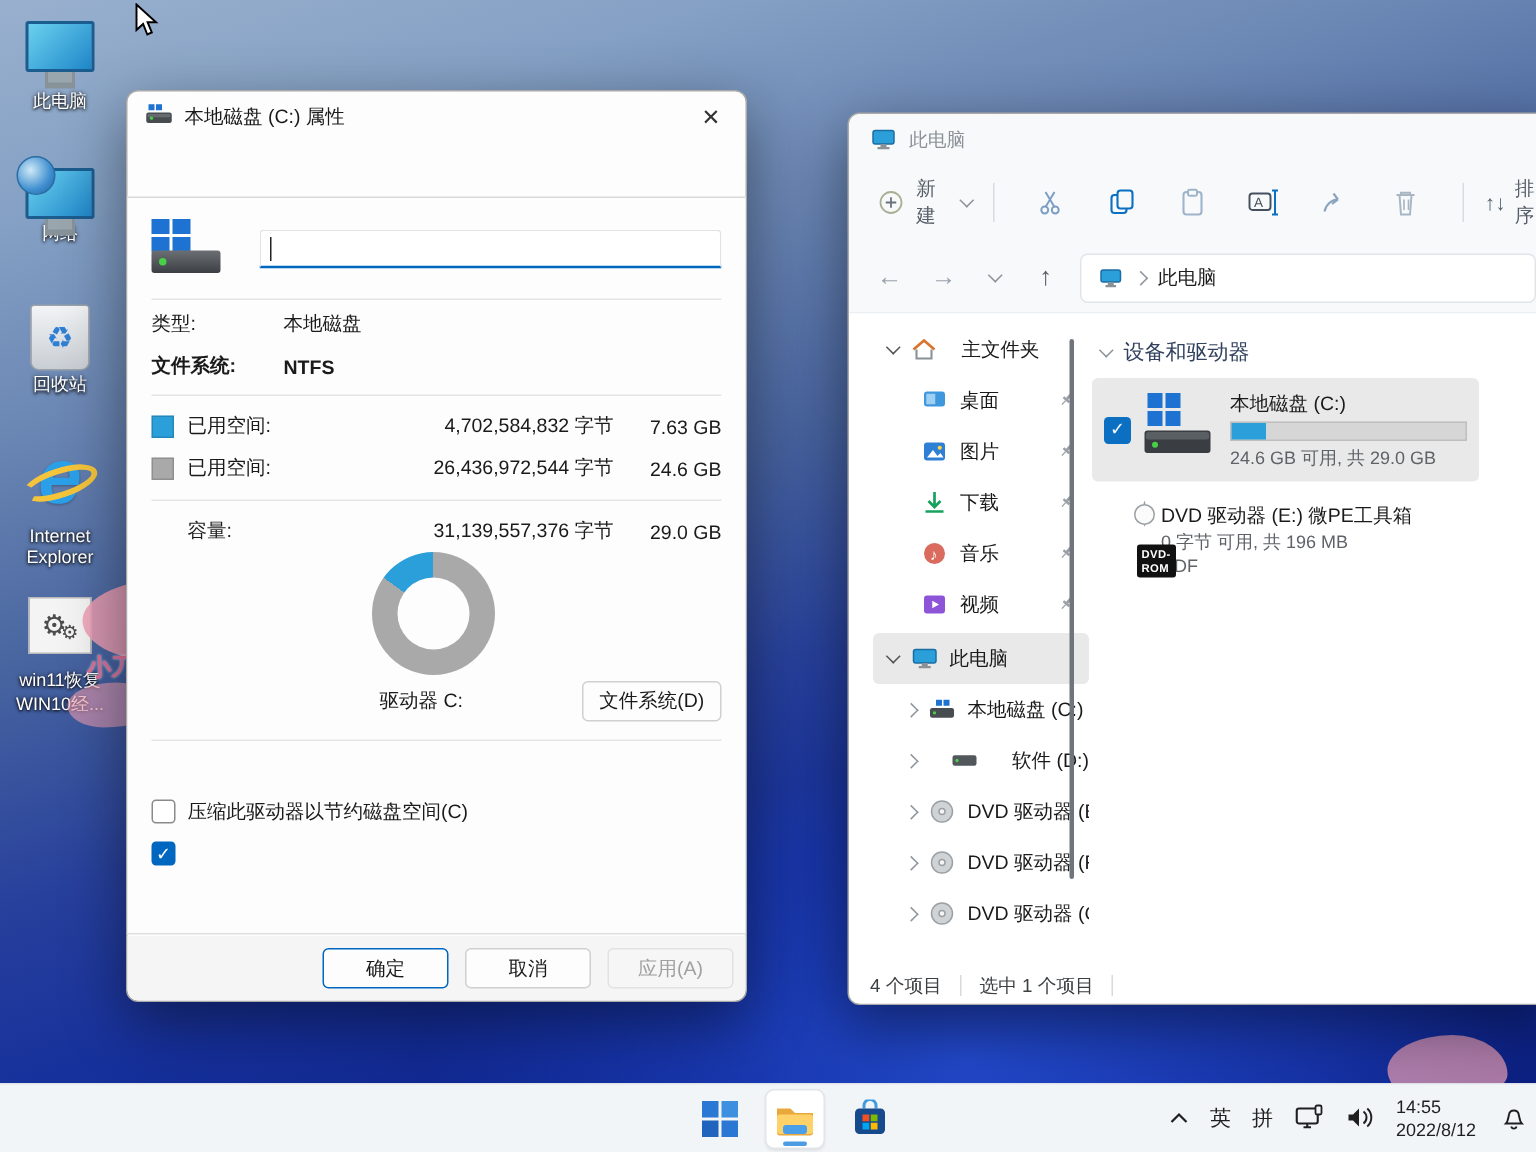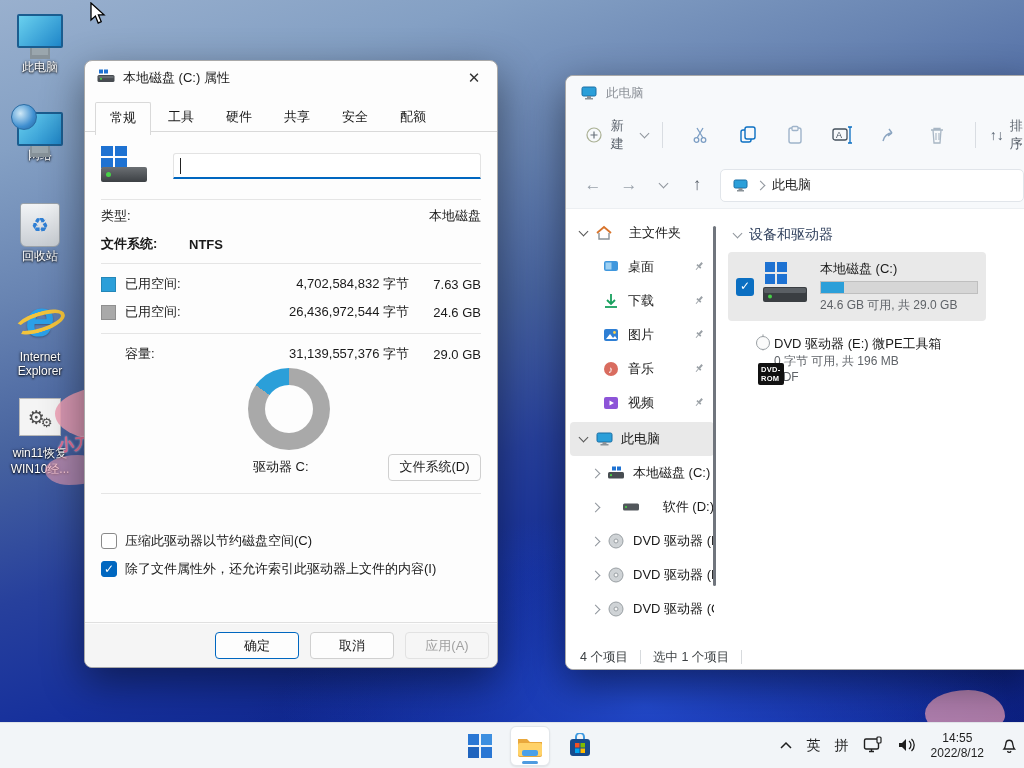--- a/index.html
+++ b/index.html
@@ -71,21 +71,21 @@
   
   .exp { left:565px; top:75px; width:470px; height:595px; z-index:20; background:#fff; }
   .exp-top { position:absolute; left:0; top:0; right:0; height:133px; background:#f7f9fb; border-radius:8px 8px 0 0; border-bottom:1px solid #eceff2; }
   .exp-tab { position:absolute; left:14px; top:8px; display:flex; align-items:center; gap:8px; color:#8b9097; font-size:12.5px; }
   .toolbar { position:absolute; left:0; top:32px; right:0; height:53px; display:flex; align-items:center; }
   .tbtn { display:flex; align-items:center; gap:6px; color:#565e68; font-size:13px; }
   .tsep { width:1px; height:26px; background:#d9dde2; margin:0 14px; }
   .ticon { width:22px; height:22px; display:flex; align-items:center; justify-content:center; }
   .addr-row { position:absolute; left:0; top:85px; right:0; height:48px; display:flex; align-items:center; color:#5a6069; }
   .addr-box { height:33px; background:#fff; border:1px solid #e1e5ea; border-radius:5px; flex:1; margin-right:10px; display:flex; align-items:center; padding:0 10px; gap:8px; font-size:13px; color:#1f1f1f; }
-  .navpane { position:absolute; left:4px; top:140px; width:144px; bottom:24px; overflow:hidden; font-size:13px; }
+  .navpane { position:absolute; left:16px; top:140px; width:144px; bottom:24px; overflow:hidden; font-size:13px; }
   .nrow { position:relative; height:34px; display:flex; align-items:center; border-radius:4px; padding-left:10px; gap:8px; white-space:nowrap; }
   .nrow.sel { background:#e9e9e9; }
   .nrow .pin { position:absolute; right:10px; }
   .chev { width:7px; height:7px; border-right:1.4px solid #555; border-bottom:1.4px solid #555; flex:none; }
   .chev.down { transform:rotate(45deg); margin-top:-3px; }
   .chev.right { transform:rotate(-45deg); }
   .chev.dim { border-color:#8f959c; }
   .nico { width:18px; height:18px; flex:none; display:flex; align-items:center; justify-content:center; }
   .scrollbar { position:absolute; left:147px; top:150px; width:3px; height:360px; background:#70757d; border-radius:2px; }
   .content { position:absolute; left:158px; top:140px; right:0; bottom:24px; overflow:hidden; }
@@ -102,21 +102,21 @@
   .statusbar { position:absolute; left:0; bottom:0; right:0; height:24px; display:flex; align-items:center; gap:12px; padding-left:14px; font-size:12.5px; color:#3c4043; background:#fff; border-radius:0 0 8px 8px; }
   .statusbar .sdiv { width:1px; height:14px; background:#d7dadd; }
 
   
   .taskbar { position:absolute; left:0; right:0; bottom:0; height:46px; background:#f2f5f8; border-top:1px solid #dfe3e8; z-index:50; }
   .tb-center { position:absolute; left:50%; top:0; transform:translateX(-52px); height:46px; display:flex; align-items:center; gap:10px; }
   .tb-slot { width:40px; height:40px; border-radius:6px; display:flex; align-items:center; justify-content:center; position:relative; }
   .tb-slot.active { background:#fff; border:1px solid #e2e6ea; box-shadow:0 1px 2px rgba(0,0,0,.08); }
   .tb-slot.active::after { content:""; position:absolute; bottom:1px; left:50%; transform:translateX(-50%); width:16px; height:3px; border-radius:2px; background:#4d9be0; }
   .tray { position:absolute; right:6px; top:0; height:46px; display:flex; align-items:center; gap:14px; color:#1f1f1f; font-size:14px; }
-  .clock { text-align:center; font-size:12px; line-height:15px; }
+  .clock { text-align:left; font-size:12px; line-height:15px; }
 
   .cursor { position:absolute; left:88px; top:2px; z-index:99; }
 </style>
 </head>
 <body>
 
 <div class="desktop">
 
   <div class="dicon" style="left:2px;top:14px;">
     <div class="monitor-lg"></div>
@@ -273,43 +273,43 @@
         <span class="pin"><svg width="10" height="11">
               <g transform="rotate(42 5 5)" fill="#9aa0a6">
                 <rect x="4.2" y="0.5" width="2" height="4.5"></rect>
                 <rect x="2.6" y="4.6" width="5.2" height="1.6"></rect>
                 <rect x="4.8" y="6.2" width="0.9" height="3.6"></rect>
               </g>
             </svg></span>
       </div>
       <div class="nrow" style="padding-left:32px;">
         <span class="nico">
-            <svg width="16" height="16">
-              <path d="M8 1 v9 M4 7 l4 4 4-4" stroke="#18a05e" stroke-width="1.8" fill="none"></path>
-              <path d="M2 14 h12" stroke="#18a05e" stroke-width="1.8"></path>
-            </svg>
-          </span>
-        <span>下载</span>
+            <svg width="16" height="14">
+              <rect x="1" y="1" width="14" height="12" rx="2" fill="#2f7fd4"></rect>
+              <path d="M3 11 l4-5 3 4 2-2 2 3 z" fill="#fff"></path>
+              <circle cx="11.5" cy="4.5" r="1.4" fill="#ffd34d"></circle>
+            </svg>
+          </span>
+        <span>图片</span>
         <span class="pin"><svg width="10" height="11">
               <g transform="rotate(42 5 5)" fill="#9aa0a6">
                 <rect x="4.2" y="0.5" width="2" height="4.5"></rect>
                 <rect x="2.6" y="4.6" width="5.2" height="1.6"></rect>
                 <rect x="4.8" y="6.2" width="0.9" height="3.6"></rect>
               </g>
             </svg></span>
       </div>
       <div class="nrow" style="padding-left:32px;">
         <span class="nico">
-            <svg width="16" height="14">
-              <rect x="1" y="1" width="14" height="12" rx="2" fill="#2f7fd4"></rect>
-              <path d="M3 11 l4-5 3 4 2-2 2 3 z" fill="#fff"></path>
-              <circle cx="11.5" cy="4.5" r="1.4" fill="#ffd34d"></circle>
-            </svg>
-          </span>
-        <span>图片</span>
+            <svg width="16" height="16">
+              <path d="M8 1 v9 M4 7 l4 4 4-4" stroke="#18a05e" stroke-width="1.8" fill="none"></path>
+              <path d="M2 14 h12" stroke="#18a05e" stroke-width="1.8"></path>
+            </svg>
+          </span>
+        <span>下载</span>
         <span class="pin"><svg width="10" height="11">
               <g transform="rotate(42 5 5)" fill="#9aa0a6">
                 <rect x="4.2" y="0.5" width="2" height="4.5"></rect>
                 <rect x="2.6" y="4.6" width="5.2" height="1.6"></rect>
                 <rect x="4.8" y="6.2" width="0.9" height="3.6"></rect>
               </g>
             </svg></span>
       </div>
       <div class="nrow" style="padding-left:32px;">
         <span class="nico">
@@ -467,28 +467,20 @@
             <rect x="7" y="0.5" width="4" height="4" fill="#1e72d2"></rect>
             <rect x="0.5" y="6" width="17" height="7" rx="1.5" fill="#474c51"></rect>
             <rect x="1.5" y="7" width="15" height="2.2" fill="#666b70"></rect>
             <circle cx="4" cy="9.8" r="1.1" fill="#47d147"></circle>
           </svg>
       </span>
       <span>本地磁盘 (C:) 属性</span>
     </div>
     <div class="dlg-close">✕</div>
 
-    <div class="tabs">
-      <div class="tab active">常规</div>
-      <div class="tab">工具</div>
-      <div class="tab">硬件</div>
-      <div class="tab">共享</div>
-      <div class="tab">安全</div>
-      <div class="tab">配额</div>
-    </div>
 
     <div class="dlg-page"></div>
 
     <div class="frow" style="top:84px;height:42px;">
       <span class="drv-ico">
         <span class="winlogo" style="left:0;top:0;width:26px;height:22px;">
             <i></i>
             <i></i>
             <i></i>
             <i></i>
@@ -496,21 +488,21 @@
         <span class="drv-bar"></span>
       </span>
       <div class="label-input">
         <span class="caret"></span>
         <span></span>
       </div>
     </div>
 
     <div class="hline" style="top:138px;"></div>
 
-    <div class="frow" style="top:142px;height:26px;justify-content:space-between;">
+    <div class="frow" style="top:142px;height:26px;">
       <span class="flabel">类型:</span>
       <span>本地磁盘</span>
     </div>
     <div class="frow" style="top:170px;height:26px;font-weight:bold;">
       <span class="flabel">文件系统:</span>
       <span>NTFS</span>
     </div>
 
     <div class="hline" style="top:202px;"></div>
 
@@ -546,21 +538,20 @@
     </div>
 
     <div class="hline" style="top:432px;"></div>
 
     <div class="frow" style="top:468px;height:24px;">
       <span class="chk"></span>
       <span>压缩此驱动器以节约磁盘空间(C)</span>
     </div>
     <div class="frow" style="top:496px;height:24px;">
       <span class="chk checked"></span>
-      <span>除了文件属性外，还允许索引此驱动器上文件的内容(I)</span>
     </div>
 
     <div class="dlg-strip">
       <span class="btn default">确定</span>
       <span class="btn">取消</span>
       <span class="btn disabled">应用(A)</span>
     </div>
   </div>
 
   <div class="taskbar">

